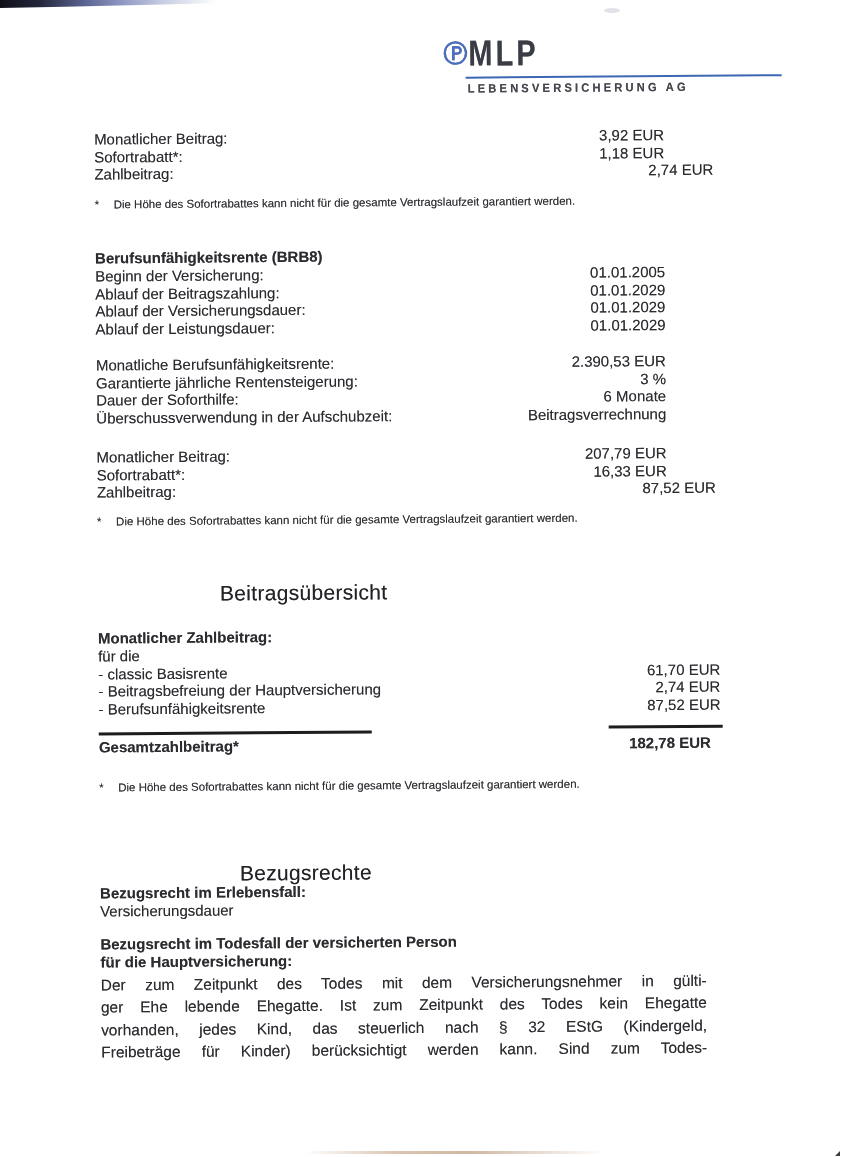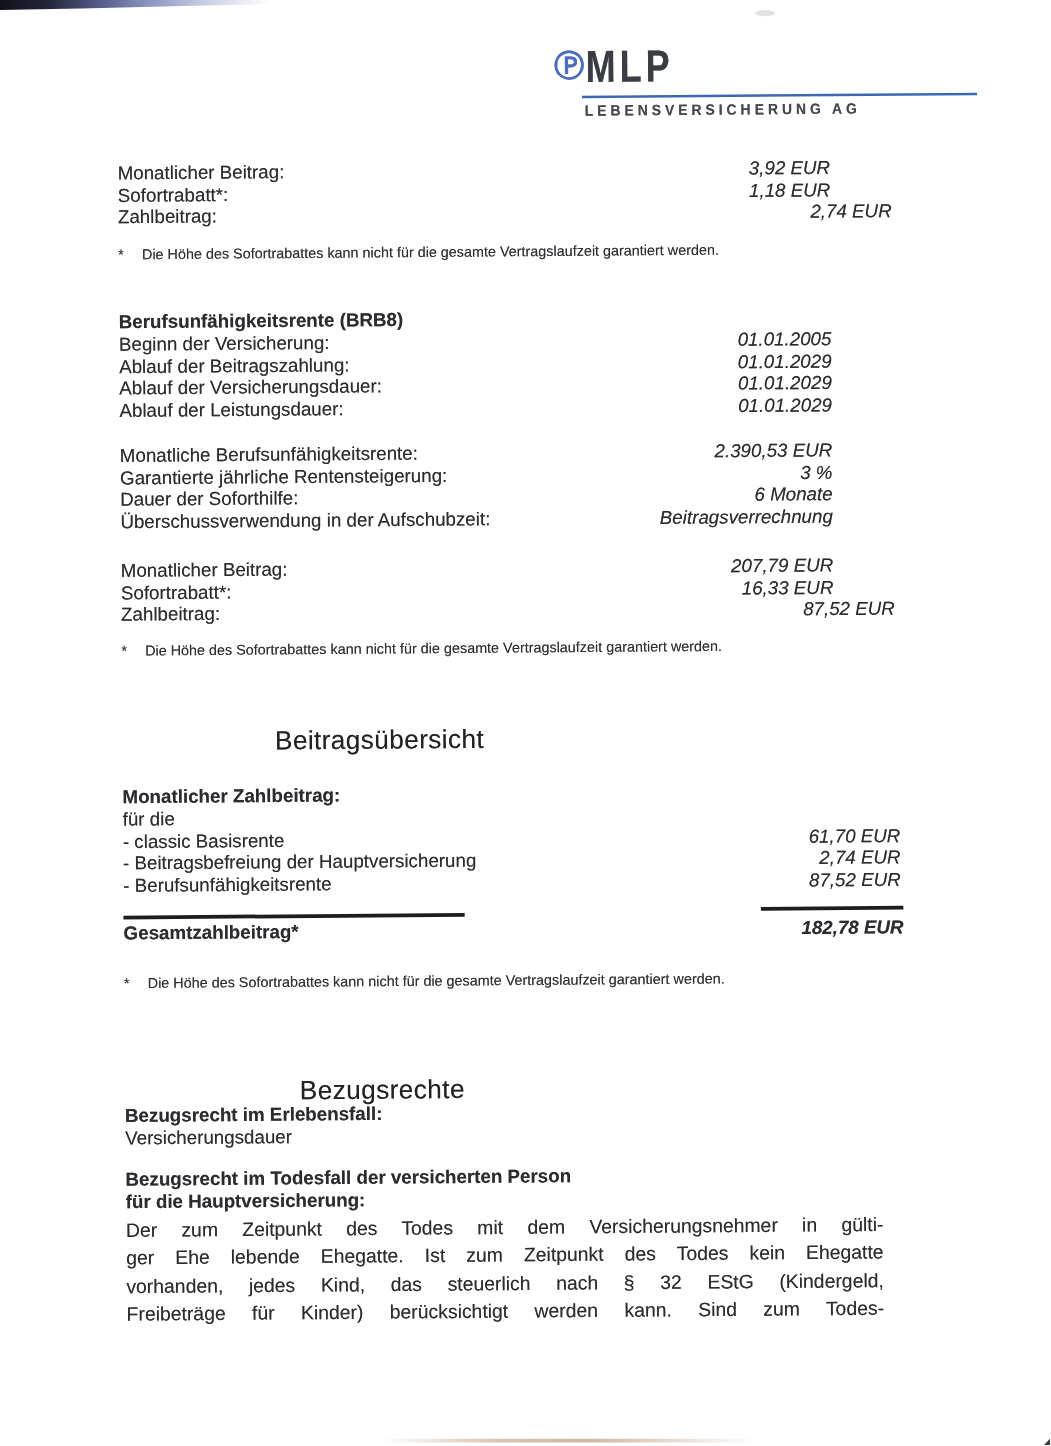--- a/index.html
+++ b/index.html
@@ -36,21 +36,21 @@
   .brand-sub{
     position:absolute;left:26px;top:44px;
     font-size:12px;font-weight:bold;color:#44474d;
     letter-spacing:3.4px;white-space:nowrap;
     transform:scaleX(0.93);transform-origin:left top;
   }
   
   .sec{position:absolute;left:98px;width:624px;}
   .row{display:flex;justify-content:space-between;line-height:17.6px;font-size:15px;}
   .row .lbl{white-space:nowrap;}
-  .row .val{white-space:nowrap;font-style:italic;}
+  .row .val{white-space:nowrap;}
   .val.col-a{margin-right:54px;}
   .val.col-b{margin-right:5px;}
   .val.col-c{margin-right:2px;}
   .bold{font-weight:bold;}
   .sec-title{font-size:15px;font-weight:bold;line-height:18px;}
   .footnote{display:flex;font-size:11.5px;line-height:14px;color:#2e2e33;}
   .footnote .mark{width:19px;flex:none;}
   .heading{
     text-align:center;font-size:21px;font-weight:400;color:#222226;
     position:relative;left:-8px;letter-spacing:0.3px;
@@ -197,21 +197,21 @@
     </div>
   </div>
 
   <div class="sec" style="top:730px;height:3px">
     <div class="rule-left"></div>
     <div class="rule-right"></div>
   </div>
 
   <div class="sec row bold" style="top:736px">
     <span class="lbl">Gesamtzahlbeitrag*</span>
-    <span class="val" style="margin-right:0">182,78 EUR</span>
+    <span class="val" style="margin-right:12px">182,78 EUR</span>
   </div>
 
   <div class="sec footnote" style="top:778px">
     <span class="mark">*</span>
     <span>Die Höhe des Sofortrabattes kann nicht für die gesamte Vertragslaufzeit garantiert werden.</span>
   </div>
 
   <div class="sec heading" style="top:836px">Bezugsrechte</div>
 
   <div class="sec" style="top:882px">

